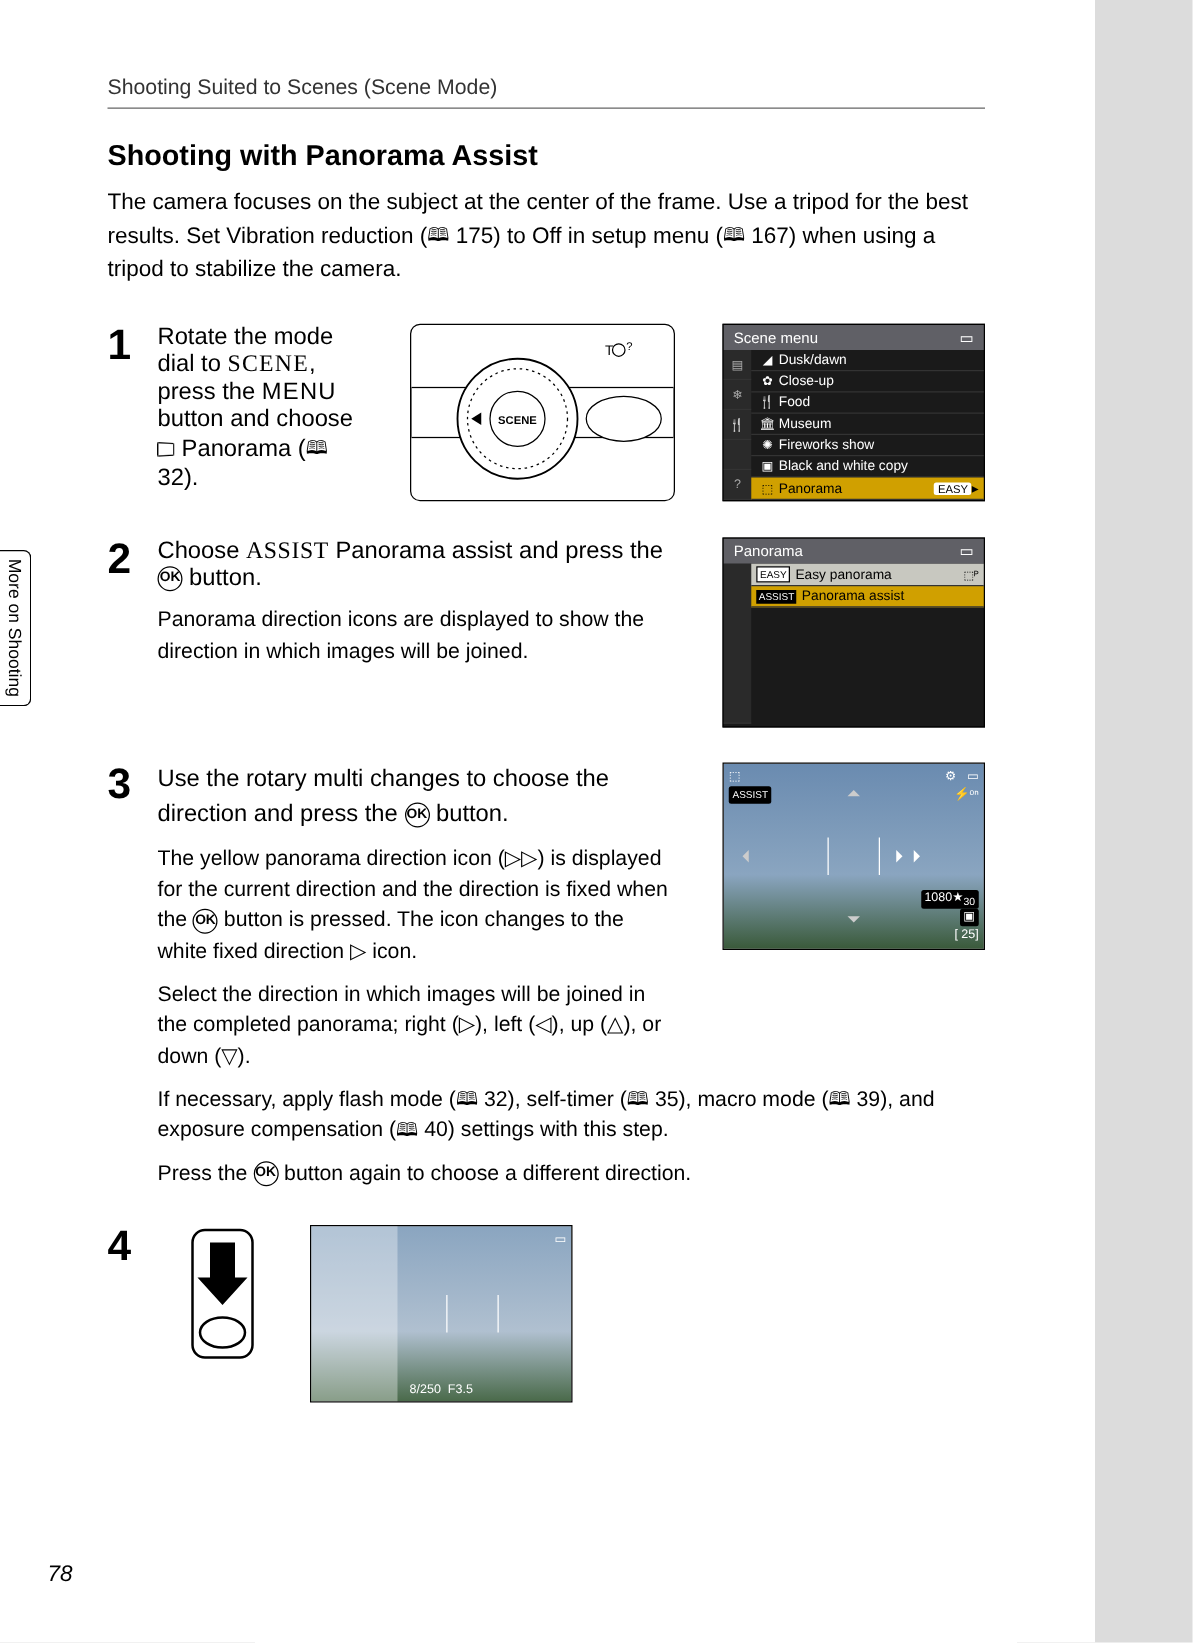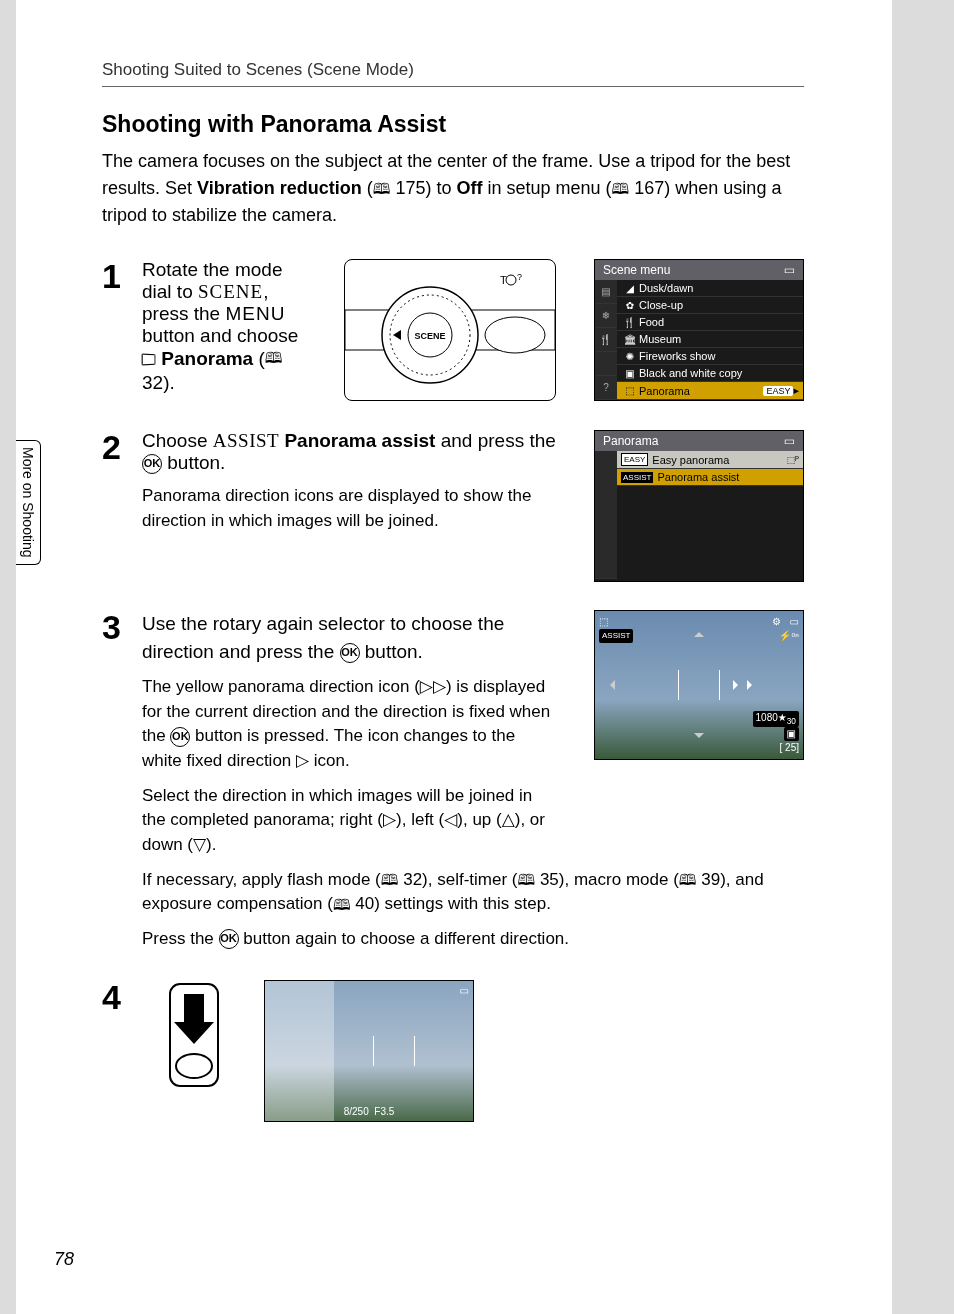--- a/index.html
+++ b/index.html
@@ -14,21 +14,21 @@
     background: #fff;
     width: 876px;
     margin-left: 0;
     padding: 60px 40px 40px 38px;
     box-sizing: border-box;
     min-height: 1314px;
     position: relative;
   }
   .outer {
     padding-top: 0;
-    padding-left: 16px;
+    padding-left: 0;
   }
   .breadcrumb {
     font-size: 17px;
     color: #333;
     margin-left: 48px;
     margin-top: 0;
   }
   .breadcrumb-line {
     border-bottom: 1px solid #666;
     margin: 6px 48px 24px 48px;
@@ -85,21 +85,21 @@
     border-radius: 0 6px 6px 0;
     background: #fff;
   }
   .pagenum {
     position: absolute;
     left: 38px;
     bottom: 44px;
     font-size: 18px;
     font-style: italic;
   }
-  .bold { font-weight: bold; }
+  .bold { font-weight: normal; }
 
   
   .menu-box {
     width: 208px;
     background: #1a1a1a;
     color: #fff;
     font-size: 11px;
     border: 1px solid #000;
   }
   .menu-title {
@@ -377,21 +377,21 @@
       </div>
     </div>
   </div>
 
   <div class="step">
     <div class="stepnum">3</div>
     <div class="stepbody">
       <div class="step-row-wrap">
         <div class="step-text-col">
           <div class="steptitle">
-            <span>Use the rotary again selector to choose the direction and press the </span><span class="okicon">OK</span><span> button.</span>
+            <span>Use the rotary multi changes to choose the direction and press the </span><span class="okicon">OK</span><span> button.</span>
           </div>
           <div class="stepdetail">
             <span>The yellow panorama direction icon (▷▷) is displayed for the current direction and the direction is fixed when the </span><span class="okicon">OK</span><span> button is pressed. The icon changes to the white fixed direction ▷ icon.</span>
           </div>
           <div class="stepdetail">Select the direction in which images will be joined in the completed panorama; right (▷), left (◁), up (△), or down (▽).</div>
         </div>
         <div class="sidefig preview-box">
           <span class="corner" style="left:4px;top:4px">⬚</span>
           <span class="assist-tag">ASSIST</span>
           <span class="corner" style="right:22px;top:4px">⚙</span>

